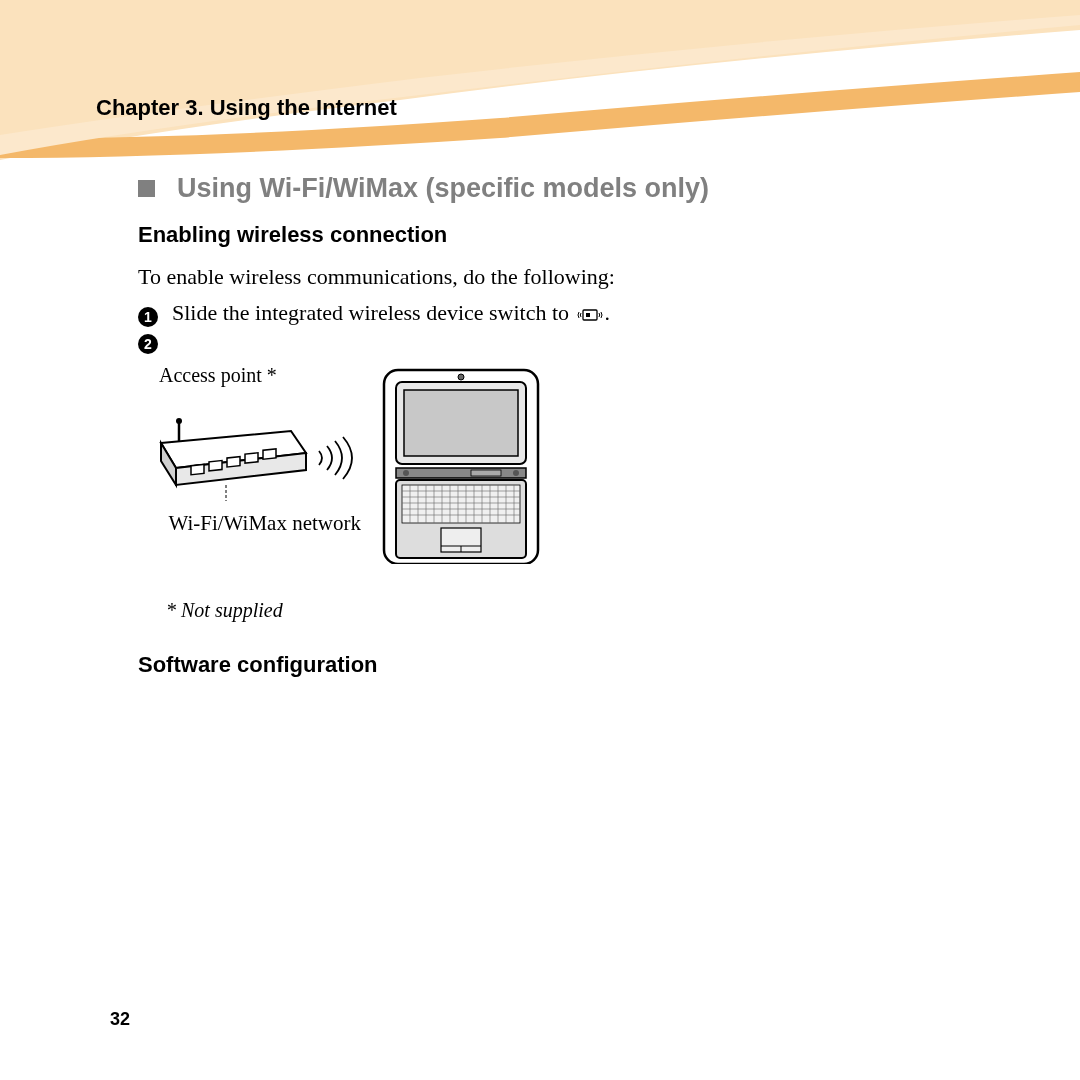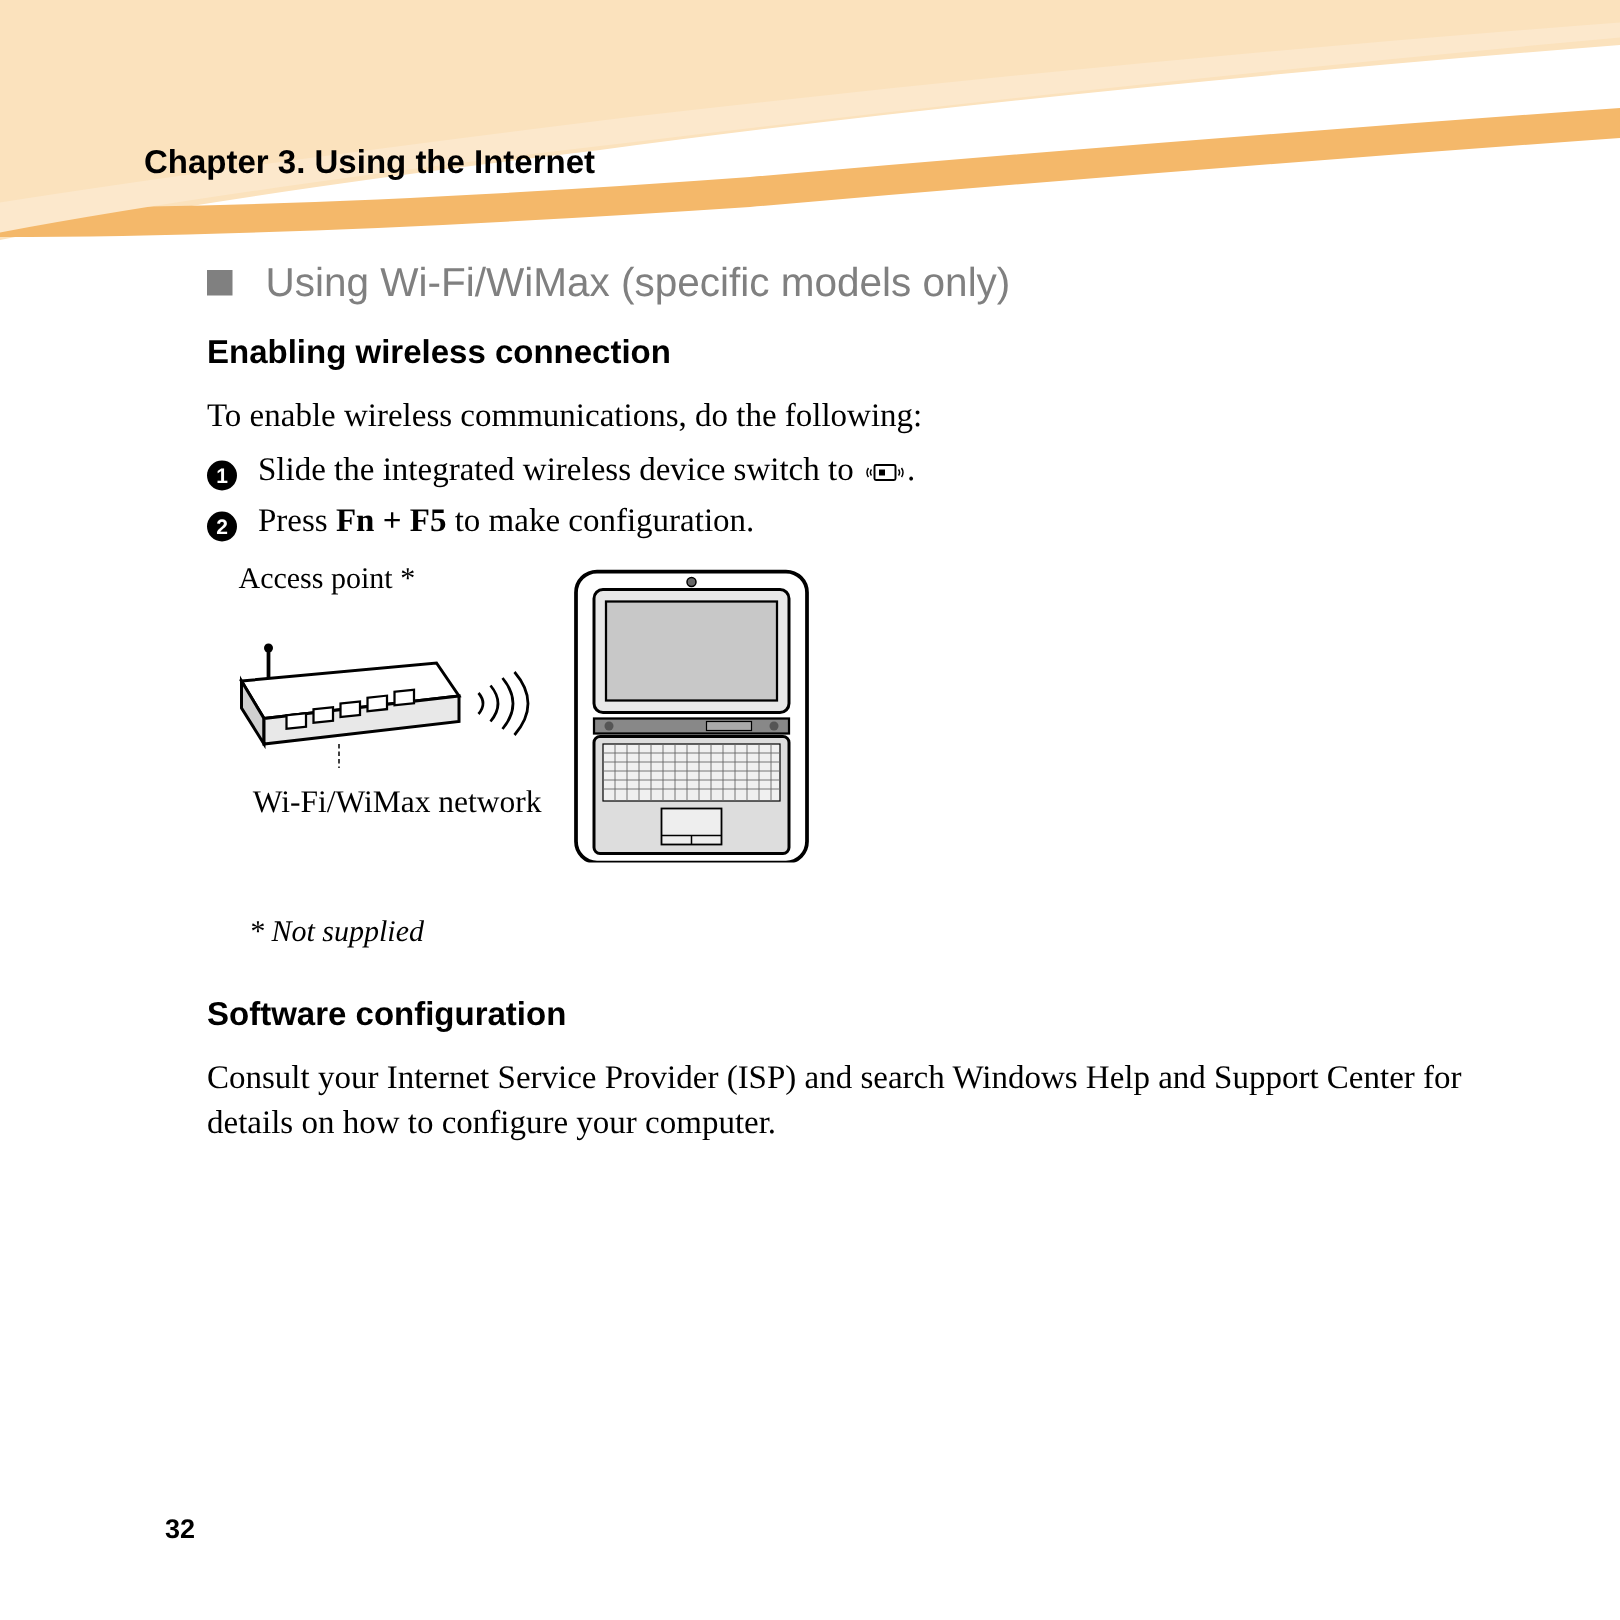--- a/index.html
+++ b/index.html
@@ -38,21 +38,21 @@
     }
     .bullet-square {
       width: 17px;
       height: 17px;
       background: #808080;
       margin-right: 22px;
       flex-shrink: 0;
     }
     .section-title {
       font-family: Arial, Helvetica, sans-serif;
-      font-weight: normal;
+      font-weight: bold;
       font-size: 27px;
       color: #808080;
     }
     .subsection {
       font-family: Arial, Helvetica, sans-serif;
       font-weight: bold;
       font-size: 22px;
       color: #000;
       margin-left: 42px;
       margin-top: 10px;
@@ -169,23 +169,20 @@
           <rect x="6" y="3" width="14" height="10" rx="1" fill="none" stroke="#000" stroke-width="1.3"></rect>
           <path d="M2,5 Q0,8 2,11 M4,6 Q2.5,8 4,10" fill="none" stroke="#000" stroke-width="1"></path>
           <path d="M24,5 Q26,8 24,11 M22,6 Q23.5,8 22,10" fill="none" stroke="#000" stroke-width="1"></path>
           <rect x="9" y="6" width="4" height="4" fill="#000"></rect>
         </svg><span>.</span>
     </span>
   </div>
 
   <div class="step-row">
     <span class="step-circle">2</span>
-    <span class="step-text">
-      <span>Press </span><b>Fn + F5</b><span> to make configuration.</span>
-    </span>
   </div>
 
 
   <div class="diagram-area">
     <div class="access-point-col">
       <div class="ap-label">Access point *</div>
       <div class="signal-wrap">
 
         <svg width="160" height="90" viewBox="0 0 160 90">
           <path d="M28,8 L28,28" stroke="#000" stroke-width="2.5"></path>
@@ -252,16 +249,15 @@
 
       <rect x="65" y="164" width="40" height="24" fill="#eee" stroke="#000" stroke-width="1.2"></rect>
       <line x1="65" y1="182" x2="105" y2="182" stroke="#000" stroke-width="1"></line>
       <line x1="85" y1="182" x2="85" y2="188" stroke="#000" stroke-width="1"></line>
     </svg>
   </div>
 
   <div class="footnote">* Not supplied</div>
 
   <div class="subsection">Software configuration</div>
-  <div class="body-text">Consult your Internet Service Provider (ISP) and search Windows Help and Support Center for details on how to configure your computer.</div>
 </div>
 
 <div class="page-number">32</div>
 
 </body></html>

